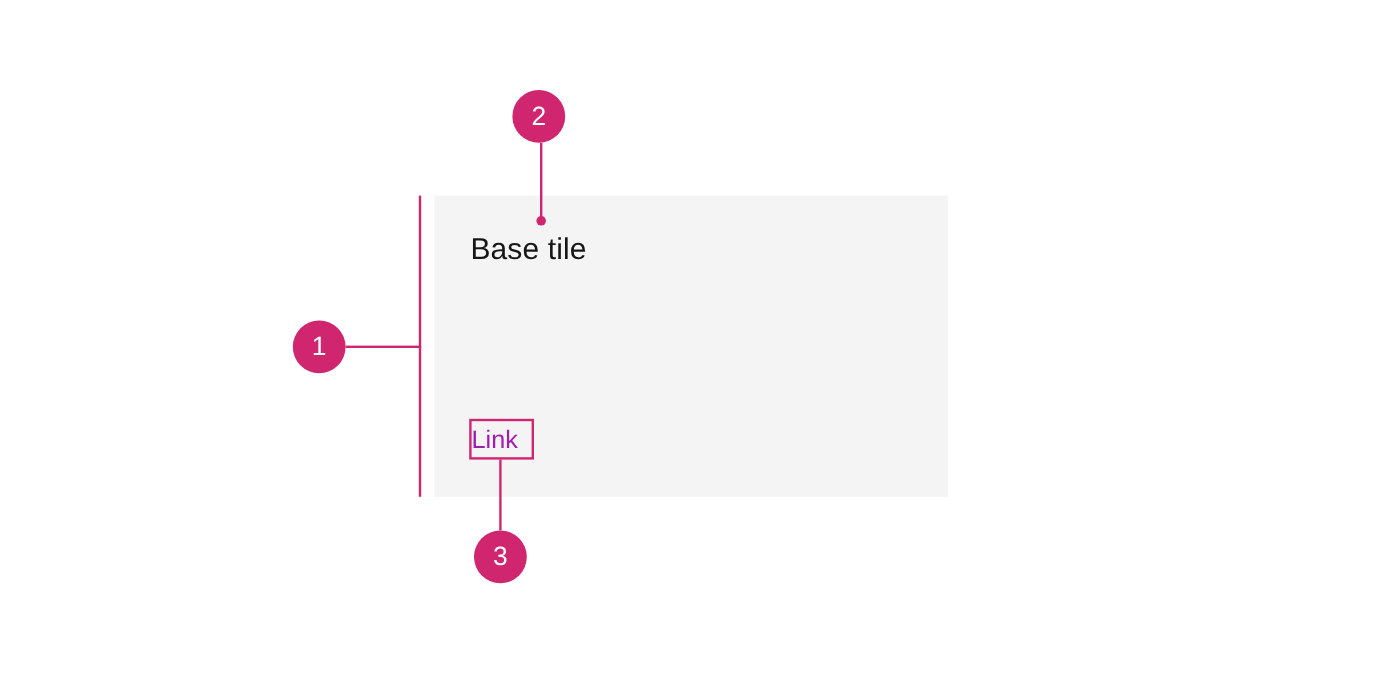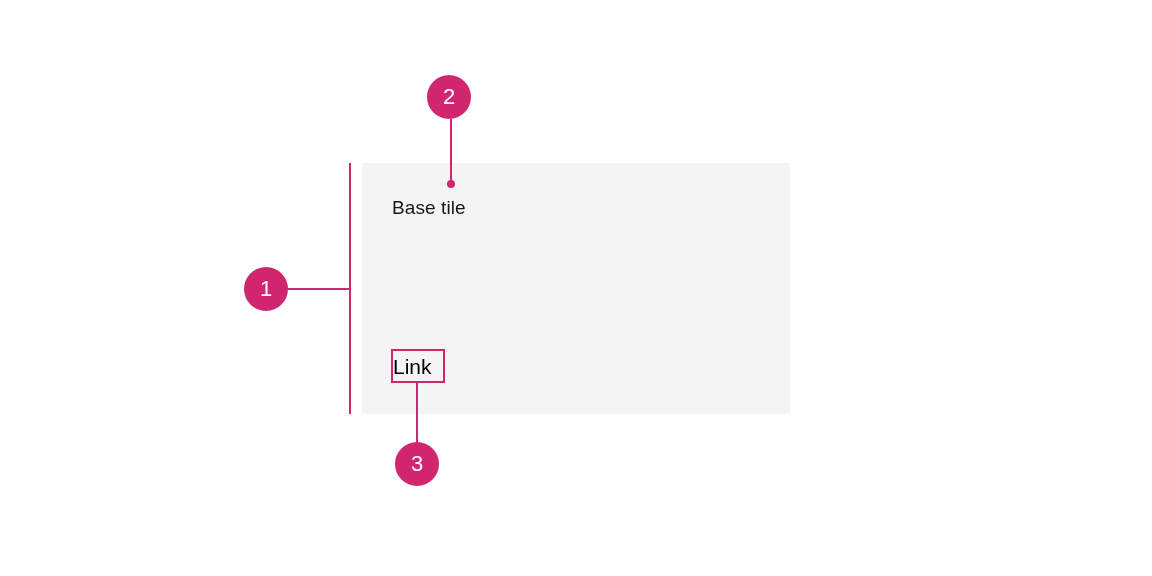--- a/index.html
+++ b/index.html
@@ -27,33 +27,33 @@
     top: 163px;
     width: 428px;
     height: 251px;
     background: #f4f4f4;
     box-sizing: border-box;
   }
   .tile-title {
     position: absolute;
     left: 30px;
     top: 31px;
-    font-size: 19px;
+    font-size: 25px;
     line-height: 28px;
     color: #161616;
     letter-spacing: 0.1px;
     white-space: nowrap;
   }
   .tile-link {
     position: absolute;
     left: 31px;
     top: 190px;
     font-size: 21px;
     line-height: 28px;
-    color: #000000;
+    color: #a21caf;
     text-decoration: none;
     white-space: nowrap;
   }
 
   
   .callout {
     position: absolute;
     width: 44px;
     height: 44px;
     border-radius: 50%;

